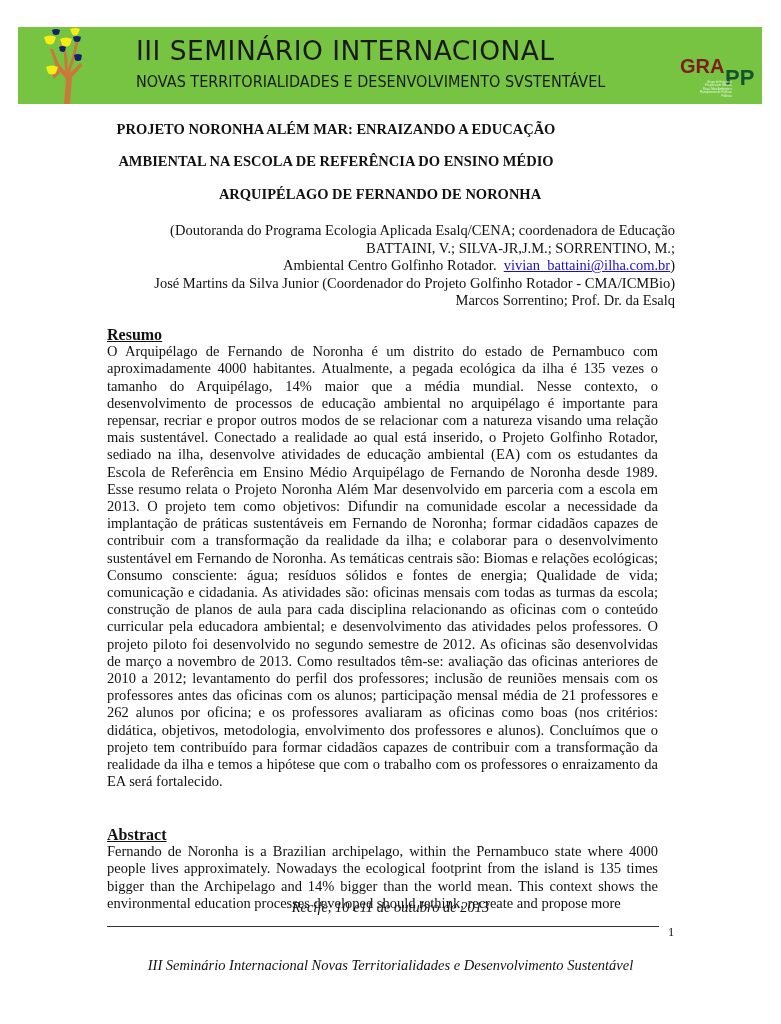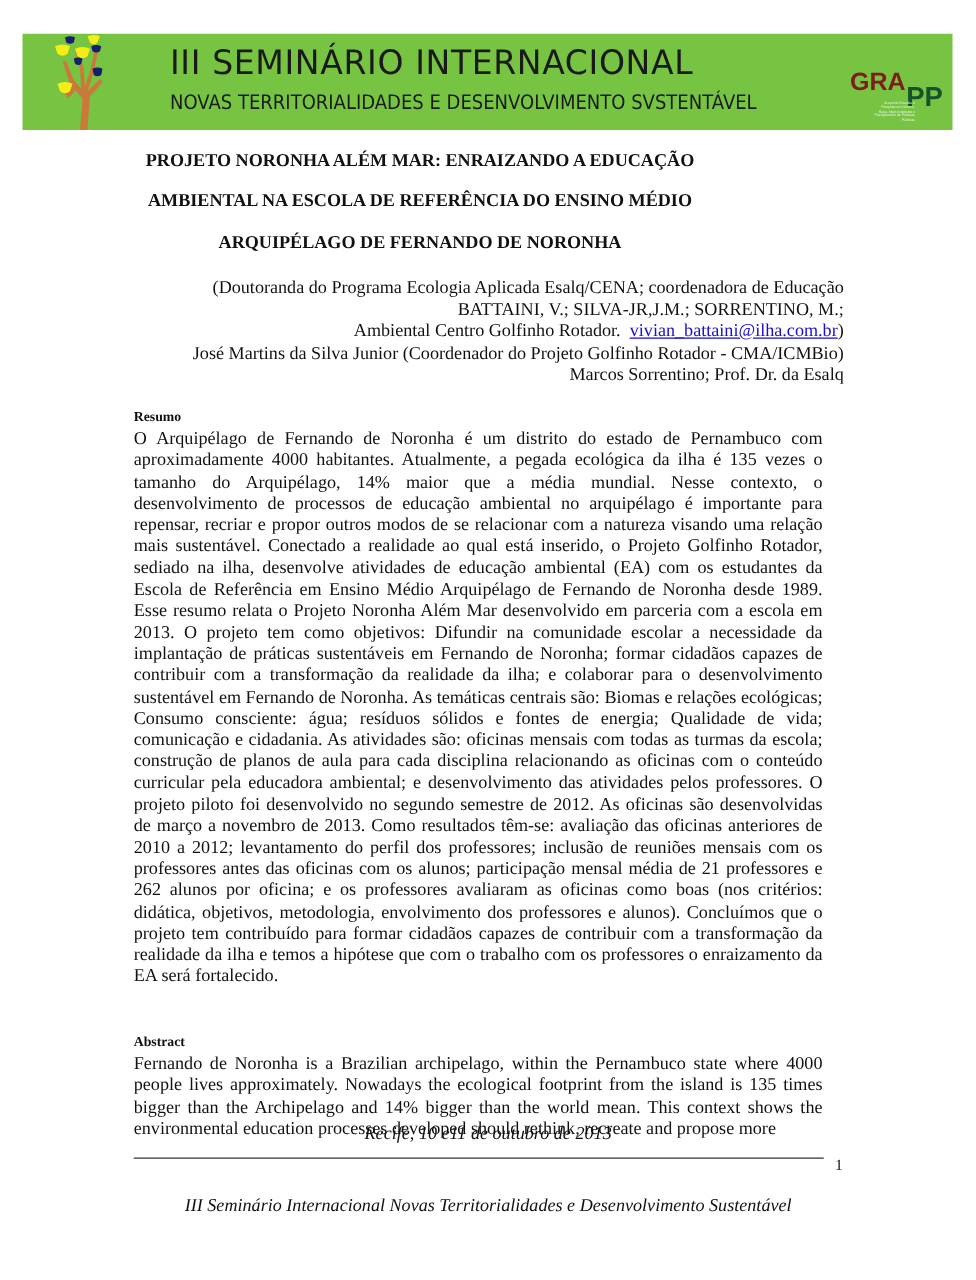--- a/index.html
+++ b/index.html
@@ -10,27 +10,27 @@
   .banner .title-main { position: absolute; left: 118px; top: 8px; font-family: "DejaVu Sans", sans-serif; font-size: 27px; letter-spacing: 0.5px; color: #1a1a1a; white-space: nowrap; transform: scaleX(0.98); transform-origin: left; }
   .banner .title-sub { position: absolute; left: 118px; top: 45px; font-family: "DejaVu Sans", sans-serif; font-size: 16px; color: #1a1a1a; white-space: nowrap; transform: scaleX(0.9); transform-origin: left; }
   .banner .grapp { position: absolute; right: 4px; top: 28px; width: 80px; height: 46px; }
   .banner .grapp .gra { position: absolute; left: 2px; top: 0; font-family: "Liberation Sans", sans-serif; font-weight: bold; color: #7f1d1d; font-size: 20px; }
   .banner .grapp .pp { position: absolute; left: 47px; top: 10px; font-family: "Liberation Sans", sans-serif; font-weight: bold; color: #14532d; font-size: 22px; }
   .banner .grapp .tiny { position: absolute; left: 20px; top: 26px; width: 34px; font-family: "Liberation Sans", sans-serif; font-size: 2.8px; line-height: 3.4px; color: #eaf6e0; text-align: right; }
 
   .title { position: absolute; left: 0; width: 672px; text-align: center; font-weight: bold; font-size: 14.5px; }
   .t1 { top: 121px; }
   .t2 { top: 153px; }
-  .t3 { top: 186px; }
+  .t3 { top: 186px; padding-left: 44px; }
 
   .authors { position: absolute; left: 107px; width: 568px; top: 222px; text-align: right; font-size: 14.5px; line-height: 17.5px; }
   .authors a { color: #1a0dcc; text-decoration: underline; }
 
   .section { position: absolute; left: 107px; width: 551px; font-size: 14.5px; line-height: 17.2px; text-align: justify; }
-  .section h3 { margin: 0; font-size: 11px; font-weight: bold; line-height: 17.2px; }
+  .section h3 { margin: 0; font-size: 16px; font-weight: bold; line-height: 17.2px; text-decoration: underline; }
   .section p { margin: 0; }
   .resumo { top: 326px; }
   .abstract { top: 826px; }
 
   .footer-rule { position: absolute; left: 107px; top: 926px; width: 552px; height: 0; border-top: 1px solid #333; }
   .page-num { position: absolute; left: 668px; top: 925px; font-size: 12.5px; }
   .footer { position: absolute; left: 0; width: 781px; text-align: center; font-style: italic; font-size: 14.5px; line-height: 18px; }
   .f1 { top: 898px; }
   .f2 { top: 956px; }
 </style>

